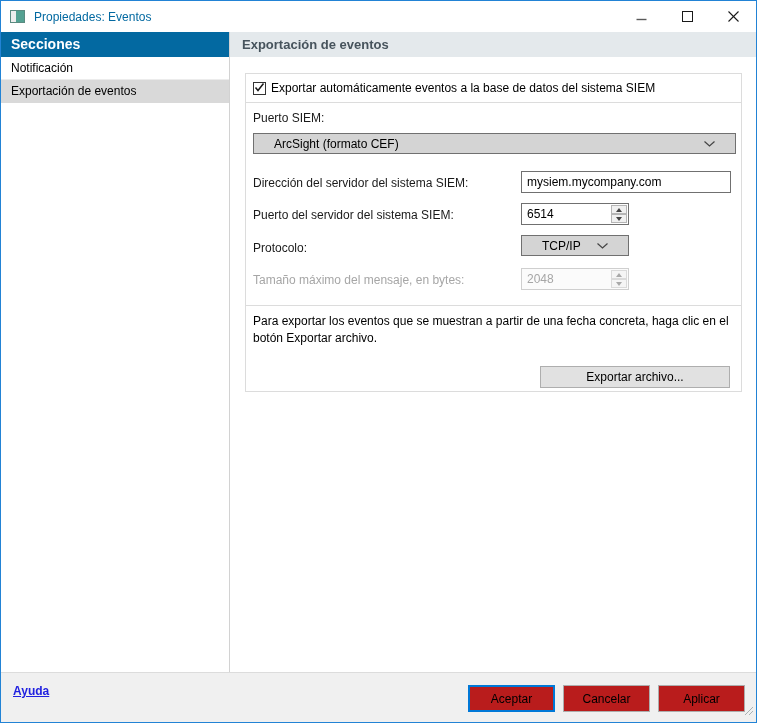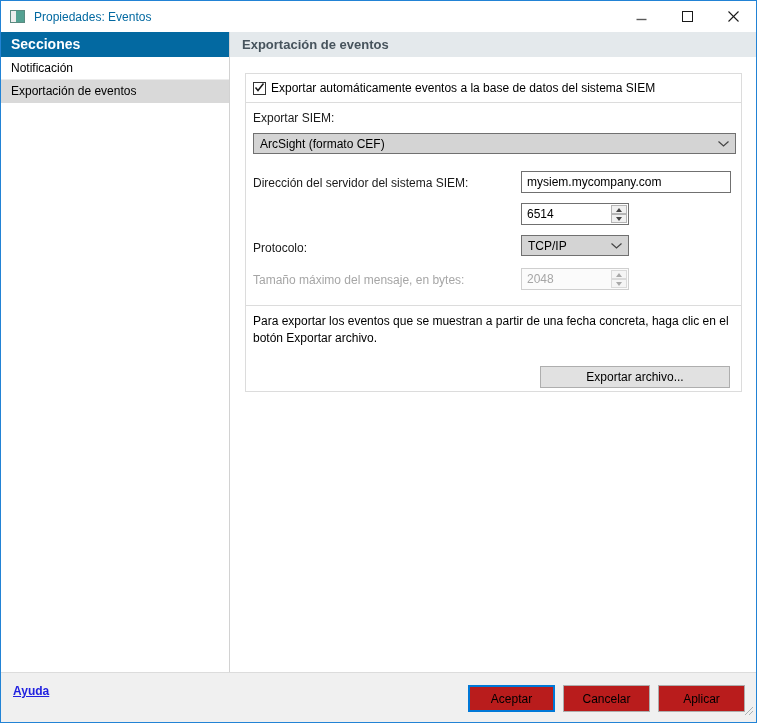--- a/index.html
+++ b/index.html
@@ -55,21 +55,21 @@
     width:13px; height:13px; border:1px solid #333; background:#fff;
     display:flex; align-items:center; justify-content:center; flex:0 0 auto;
   }
   .chk-label { margin-left:5px; font-size:12px; color:#000; white-space:nowrap;text-align:center; }
 
   .fld-label { position:absolute; left:7px; font-size:12px; color:#1a1a1a; white-space:nowrap; }
   .fld-label.disabled { color:#a6a6a6; }
 
   .combo {
     position:absolute; height:21px; background:#d4d4d4; border:1px solid #707070;
-    display:flex; align-items:center; padding:0 6px; font-size:12px; color:#000;
+    display:flex; align-items:center; padding:0 20px; font-size:12px; color:#000;
     cursor:default;
   }
   .combo .chev { margin-left:auto; display:flex; }
 
   .txt-input {
     position:absolute; height:22px; border:1px solid #707070; background:#fff;
     font-family:"Liberation Sans", sans-serif; font-size:12px; color:#000;
     padding:0 5px; outline:none;
   }
 
@@ -174,33 +174,34 @@
             <span>
               <svg width="11" height="11" viewBox="0 0 11 11">
                   <polyline points="1.5,5.5 4,8.5 9.5,1.5" fill="none" stroke="#1a1a1a" stroke-width="1.5"></polyline>
                 </svg>
             </span>
           </div>
           <div class="chk-label">Exportar automáticamente eventos a la base de datos del sistema SIEM</div>
         </div>
         <div class="divider" style="top:28px;"></div>
 
-        <div class="fld-label" style="top:37px;">Exportar SIEM:</div>
+        <div class="fld-label" style="top:37px;">Puerto SIEM:</div>
         <div class="combo" style="left:7px; top:59px; width:483px;">
           <span>ArcSight (formato CEF)</span>
           <span class="chev">
             <svg width="11" height="6" viewBox="0 0 11 6">
                 <polyline points="0.5,0.5 5.5,5 10.5,0.5" fill="none" stroke="#444" stroke-width="1.2"></polyline>
               </svg>
           </span>
         </div>
 
         <div class="fld-label" style="top:102px;">Dirección del servidor del sistema SIEM:</div>
         <input class="txt-input" style="left: 275px; top: 97px; width: 210px;" value="mysiem.mycompany.com">
 
+        <div class="fld-label" style="top:134px;">Puerto del servidor del sistema SIEM:</div>
         <div class="spinner" style="left:275px; top:129px; width:108px;">
           <input value="6514" style="">
           <div class="spin-col">
             <div class="spin-btn">
                 <span class="tri-up"></span>
               </div>
             <div class="spin-btn">
                 <span class="tri-down"></span>
               </div>
           </div>

